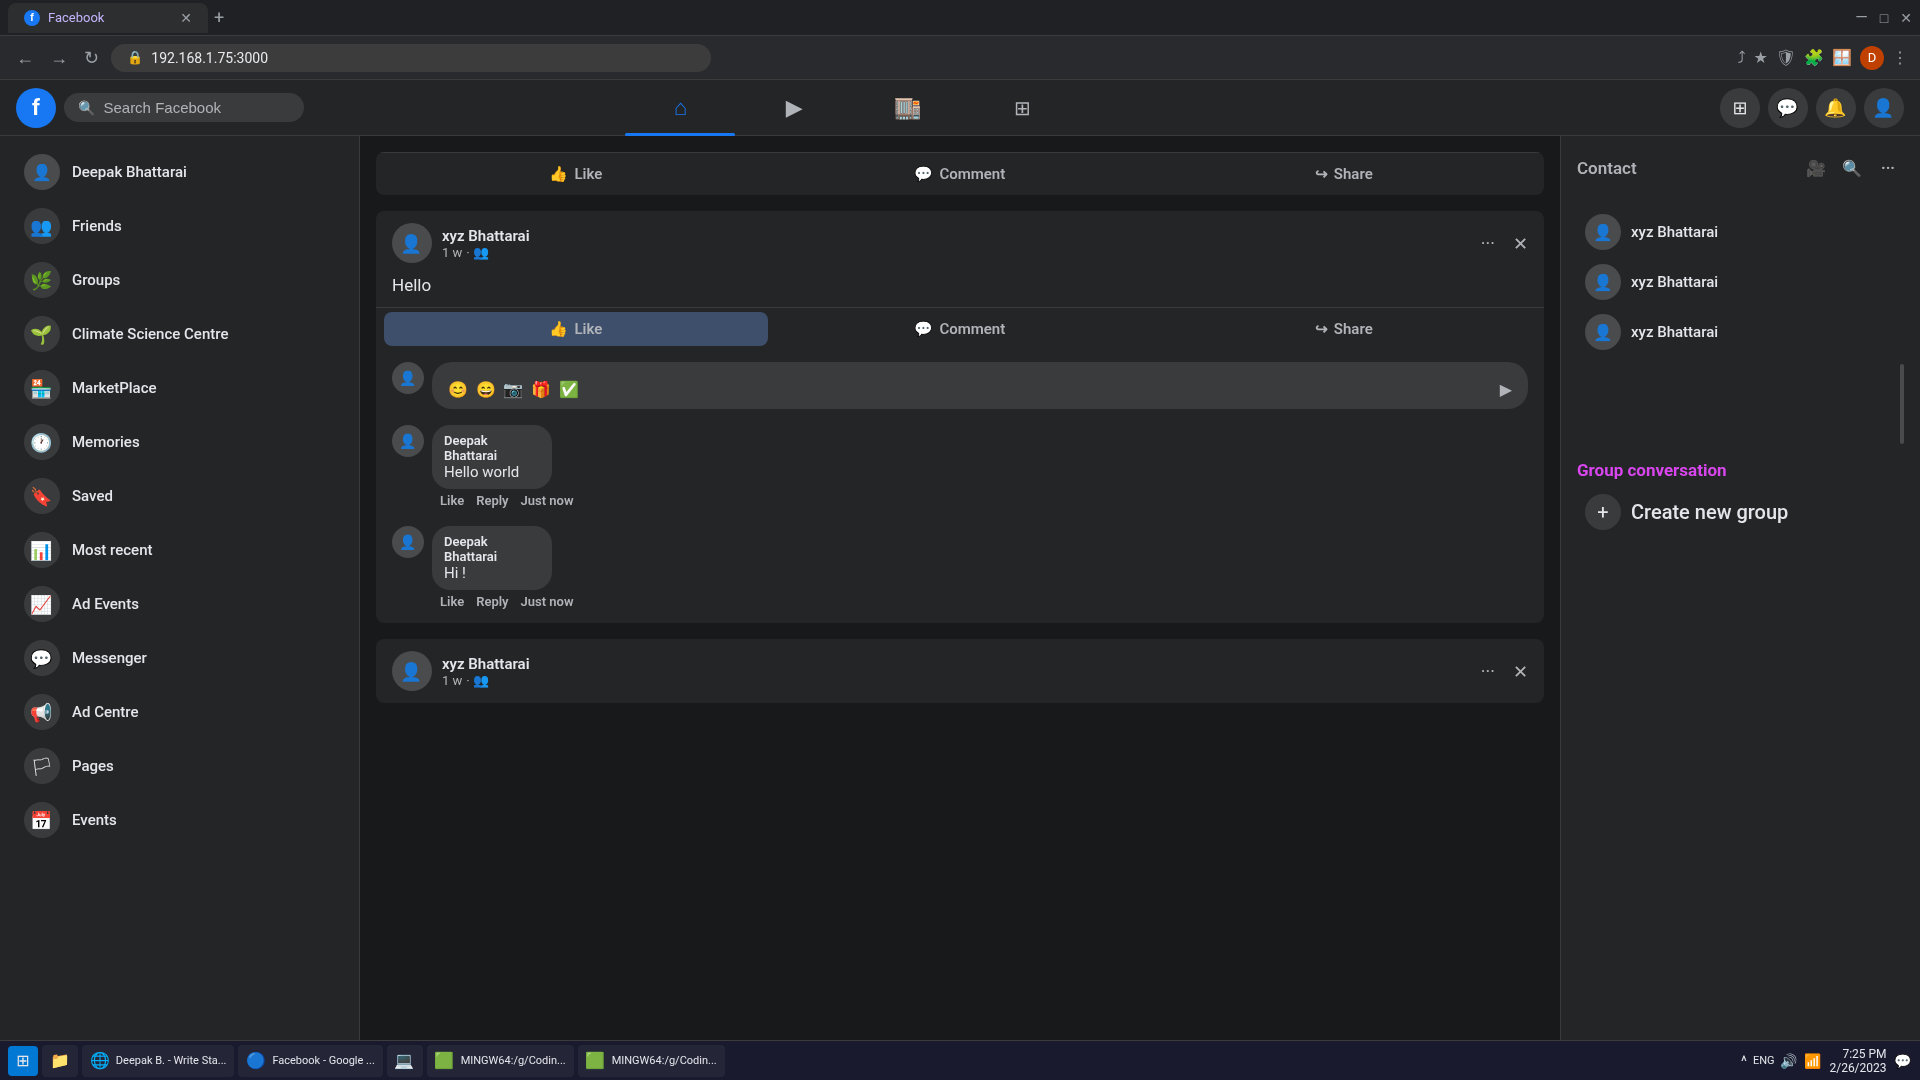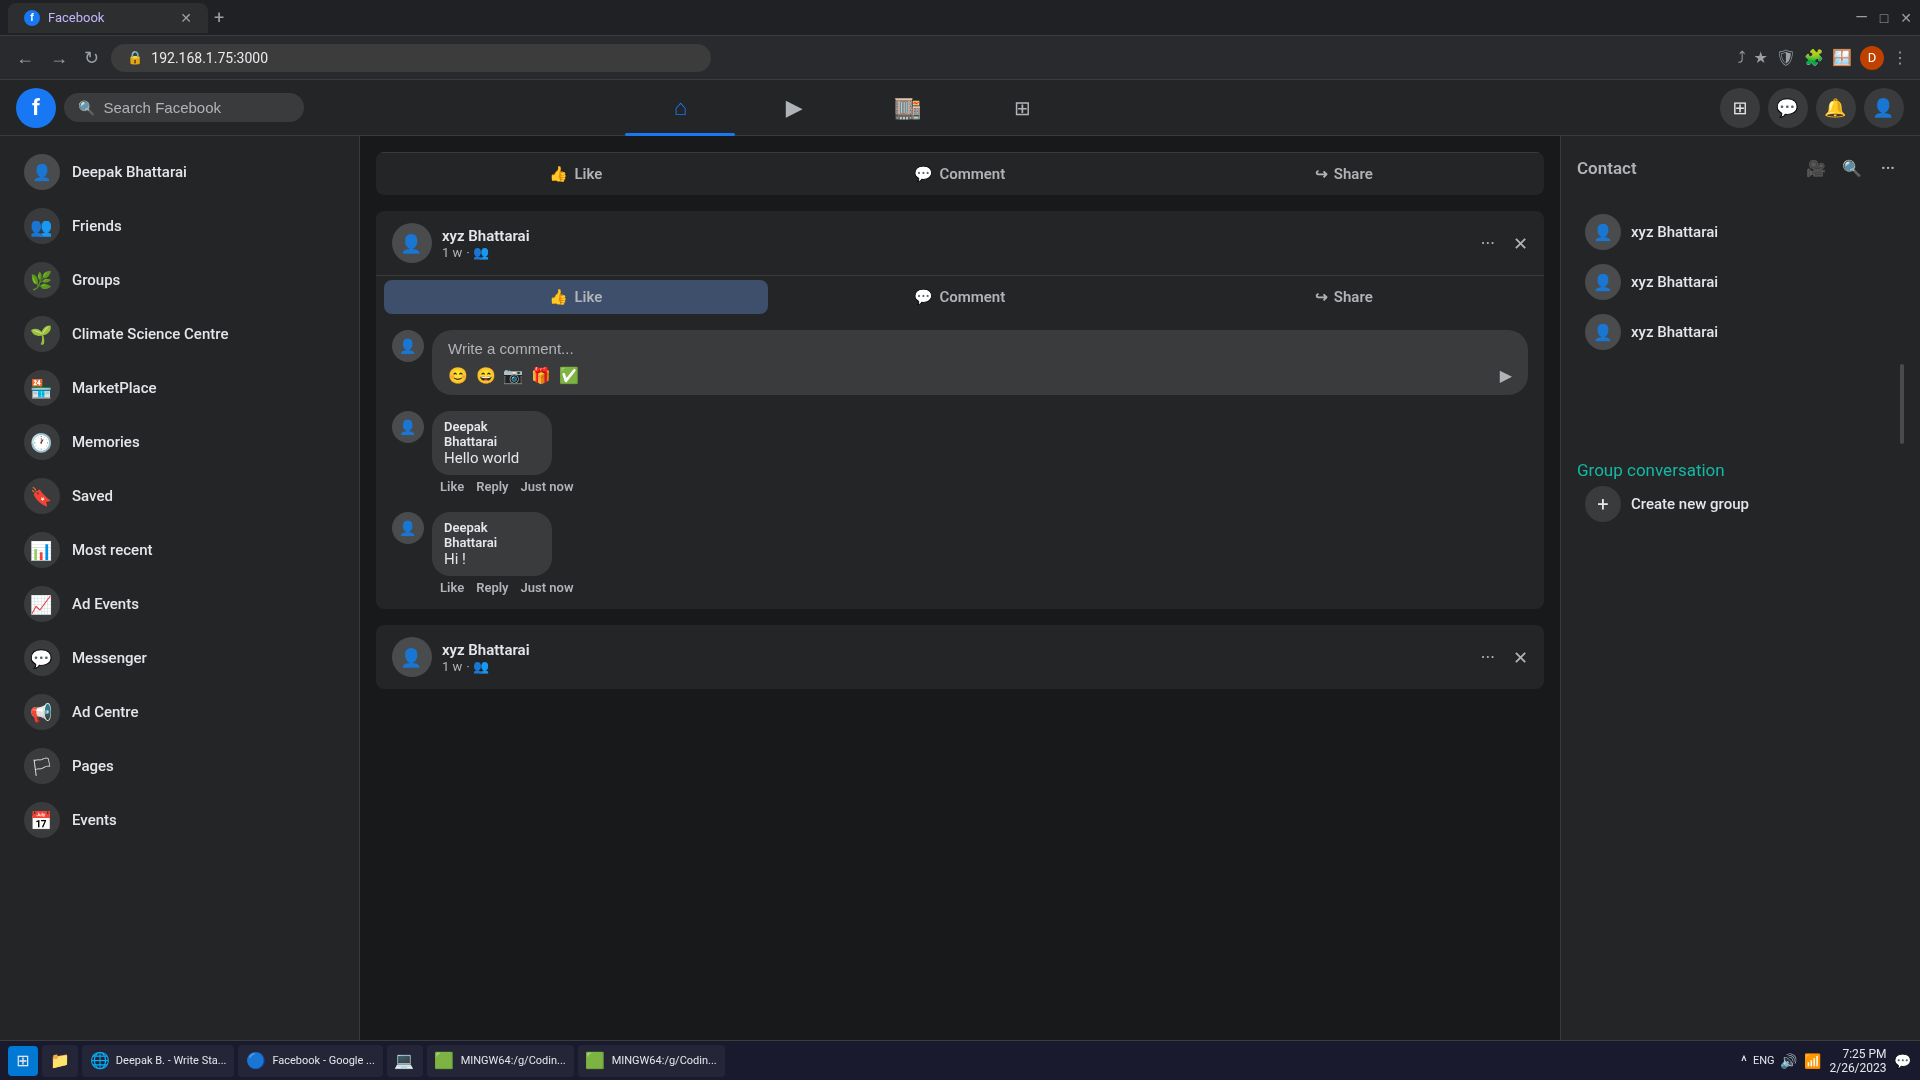--- a/index.html
+++ b/index.html
@@ -356,39 +356,40 @@
       border-radius: 50%;
       background: #4a4b4c;
       display: flex; align-items: center; justify-content: center;
       font-size: 16px; color: #b0b3b8;
       position: relative;
     }
     .contact-name { font-size: 15px; color: #e4e6eb; font-weight: 500; }
 
     .section-divider { margin: 16px 0 8px; }
     .group-conv-title {
-      font-size: 17px; font-weight: 400;
-      color: #14b8a6;
+      font-size: 17px; font-weight: 700;
+      color: #d946ef;
+      margin-bottom: 8px;
     }
     .create-group {
       display: flex;
       align-items: center;
       gap: 10px;
       padding: 6px 8px;
       border-radius: 8px;
       cursor: pointer;
     }
     .create-group-icon {
       width: 36px; height: 36px;
       border-radius: 50%;
       background: #3a3b3c;
       display: flex; align-items: center; justify-content: center;
       font-size: 20px; color: #e4e6eb;
     }
-    .create-group-label { font-size: 15px; color: #e4e6eb; font-weight: 500; }
+    .create-group-label { font-size: 20px; color: #e4e6eb; font-weight: 500; }
 
     
     ::-webkit-scrollbar { width: 8px; }
     ::-webkit-scrollbar-track { background: transparent; }
     ::-webkit-scrollbar-thumb { background: #4a4b4c; border-radius: 4px; }
 
     
     .scroll-indicator {
       width: 4px;
       background: #4a4b4c;
@@ -599,39 +600,41 @@
             <div class="post-author">xyz Bhattarai</div>
             <div class="post-time">
               <span>1 w</span>
               <span>·</span>
               <span>👥</span>
             </div>
           </div>
           <span class="post-actions-btn">···</span>
           <span class="post-close">✕</span>
         </div>
+        <div class="post-content">
+          <span>Hello</span>
+        </div>
         <div class="post-action-bar">
           <div class="post-action active">
             <span>👍</span>
             <span>Like</span>
           </div>
           <div class="post-action">
             <span>💬</span>
             <span>Comment</span>
           </div>
           <div class="post-action">
             <span>↪</span>
             <span>Share</span>
           </div>
         </div>
 
         <div class="comment-section">
           <div class="post-avatar" style="width:32px;height:32px;font-size:14px;">👤</div>
           <div class="comment-box">
-            <input type="text" class="comment-input" placeholder="Write a comment..." style="">
             <div class="comment-tools">
               <span class="comment-tool">😊</span>
               <span class="comment-tool">😄</span>
               <span class="comment-tool">📷</span>
               <span class="comment-tool">🎁</span>
               <span class="comment-tool">✅</span>
               <span class="comment-send">▶</span>
             </div>
           </div>
         </div>

